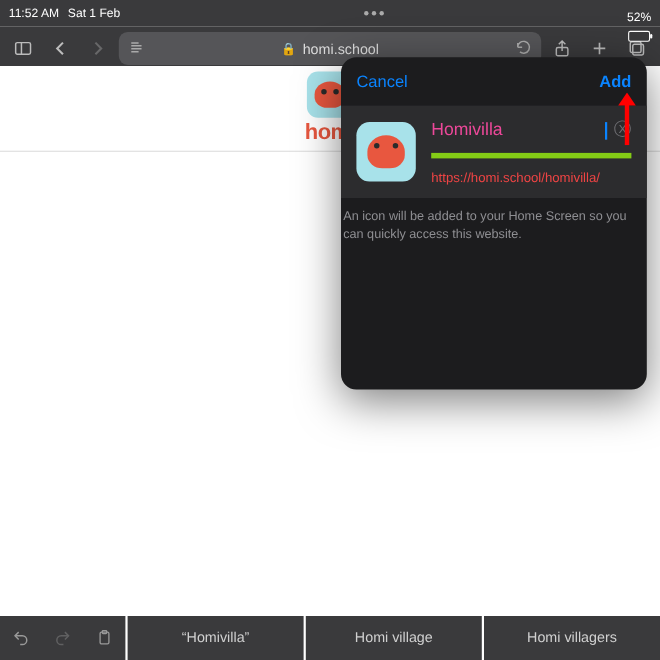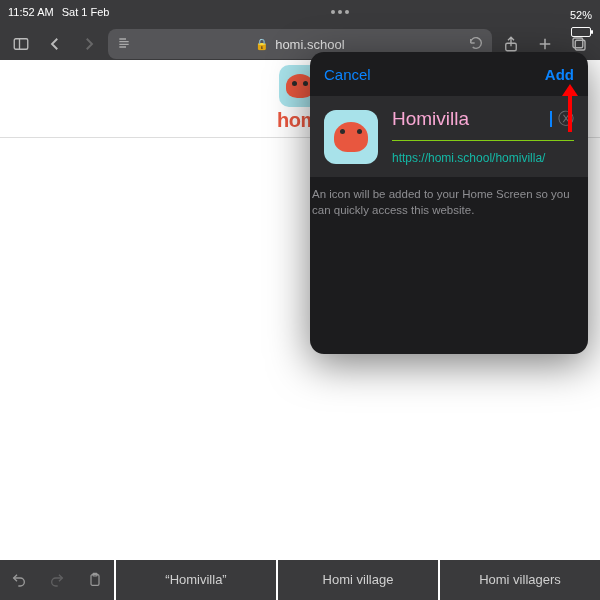--- a/index.html
+++ b/index.html
@@ -72,27 +72,27 @@
     display:flex; align-items:center; padding:12px 14px; gap:14px;
     background:#2c2c2e;
   }
   .popover-row .icon {
     width:54px; height:54px; border-radius:12px; background:#a8e2ea;
     display:flex; align-items:center; justify-content:center; flex-shrink:0;
   }
   .popover-row .icon .octo-inner { width:34px; height:30px; }
   .popover-row .fields { flex:1; display:flex; flex-direction:column; gap:10px; min-width:0; }
   .name-input {
-    background:transparent; border:none; outline:none; color:#f9a8d4;
-    font-size:19px; width:100%;
+    background:transparent; border:none; outline:none; color:#ec4899;
+    font-size:16px; width:100%;
   }
   .name-wrap { display:flex; align-items:center; }
   .cursor { display:inline-block; width:2px; height:16px; background:#0a84ff; margin-left:1px; animation:blink 1s infinite; vertical-align:middle;}
   @keyframes blink { 50% { opacity:0; } }
-  .url-text { color:#14b8a6; font-size:12px; white-space:nowrap; overflow:hidden; text-overflow:ellipsis; border-top:1px solid #84cc16; padding-top:10px;}
+  .url-text { color:#ef4444; font-size:12px; white-space:nowrap; overflow:hidden; text-overflow:ellipsis; border-top:5px solid #84cc16; padding-top:10px;}
   .clear-btn { color:#6e6e72; font-size:16px; margin-left:6px; }
   .popover-desc { padding:10px 2px; color:#8e8e92; font-size:11.5px; line-height:1.35; }
 
   
   .red-arrow {
     position:absolute; top:84px; right:20px; z-index:20;
   }
   .red-arrow svg { width:20px; height:48px; }
 
   

